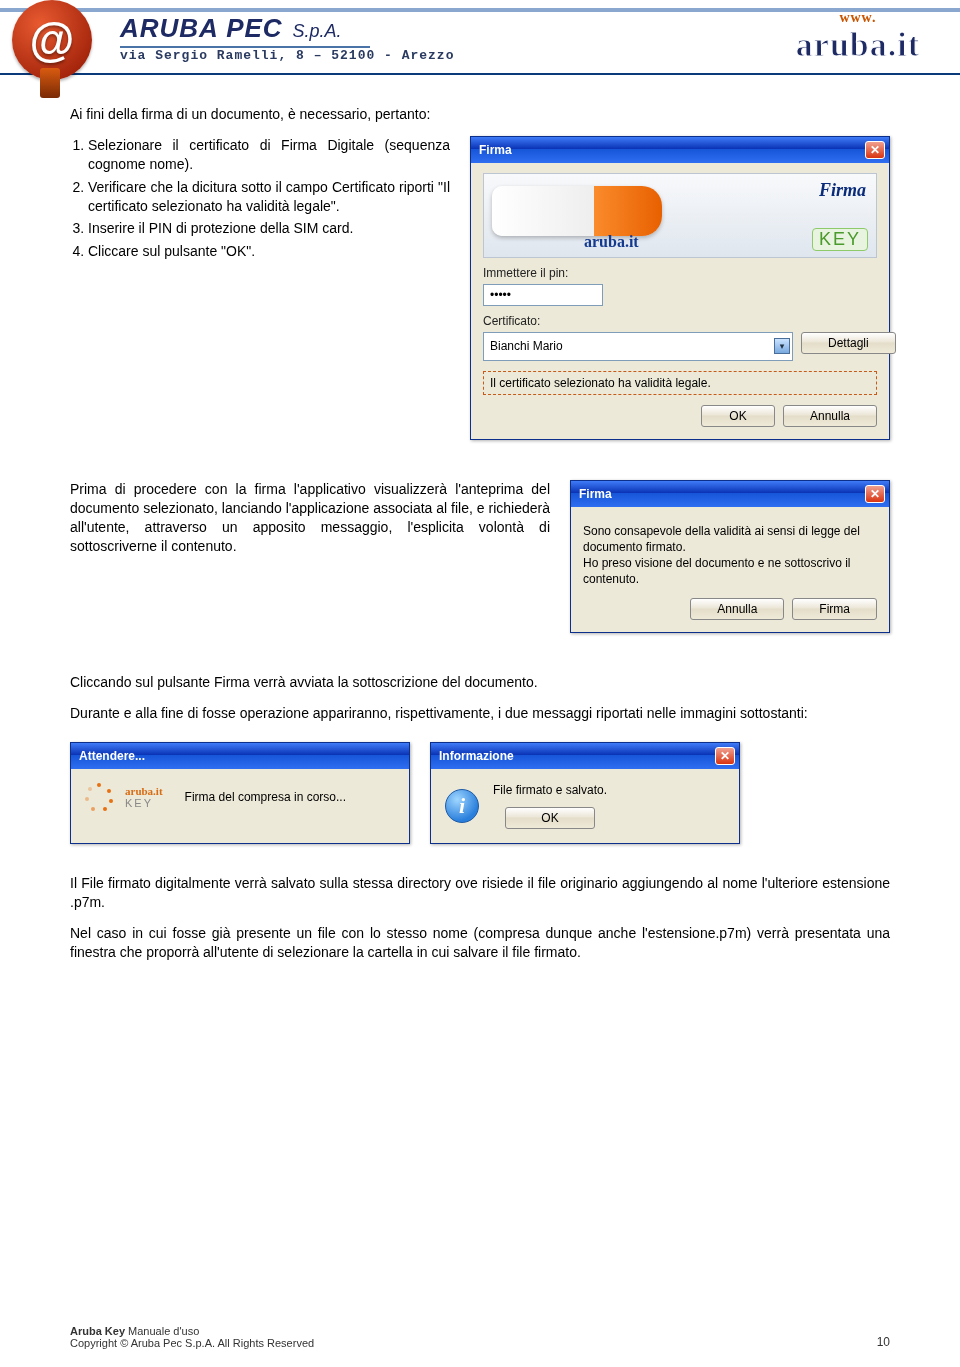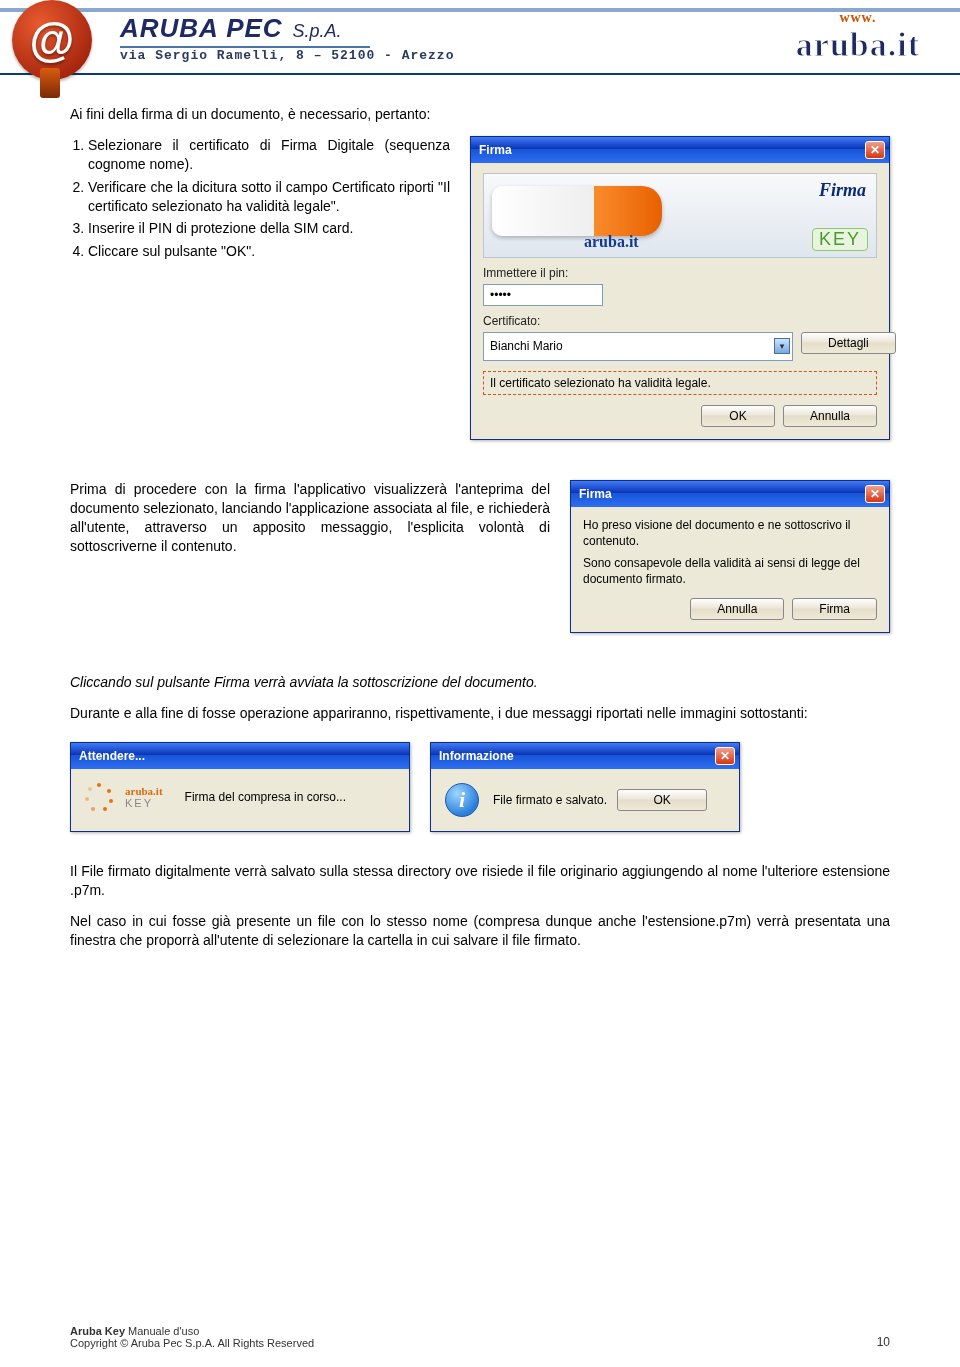--- a/index.html
+++ b/index.html
@@ -194,21 +194,21 @@
     position:absolute; width:4px; height:4px; background:#e97010; border-radius:50%;
   }
   .dlg-info .dlg-body { display:flex; align-items:center; gap:14px; padding:14px; }
   .info-icon {
     width:34px; height:34px; border-radius:50%;
     background:radial-gradient(circle at 35% 30%,#9fd6ff,#2a7fdc 70%);
     color:#fff; display:flex; align-items:center; justify-content:center;
     font-family:Georgia,serif; font-size:22px; font-weight:bold; font-style:italic;
     border:1px solid #1c5aa8;
   }
-  .info-right { display:flex; gap:10px; align-items:center; }
+  .info-right { display:flex; flex-direction:column; gap:10px; align-items:flex-start; }
   .ok-holder { align-self:center; }
 
   
   .footer {
     position:absolute; left:70px; bottom:18px; right:70px;
     display:flex; justify-content:space-between; align-items:flex-end;
     font-size:11px; color:#333;
   }
   .footer .left b { font-weight:bold; }
   .footer .pg { font-size:12px; }
@@ -292,32 +292,32 @@
     <div class="col-text">
       <div class="para">Prima di procedere con la firma l'applicativo visualizzerà l'anteprima del documento selezionato, lanciando l'applicazione associata al file, e richiederà all'utente, attraverso un apposito messaggio, l'esplicita volontà di sottoscriverne il contenuto.</div>
     </div>
     <div class="col-dialog">
       <div class="dlg" style="width:320px;">
         <div class="dlg-title">
           <span>Firma</span>
           <span class="close">✕</span>
         </div>
         <div class="dlg-body">
+          <div class="confirm-text" style="margin-top:6px;">Sono consapevole della validità ai sensi di legge del documento firmato.</div>
           <div class="confirm-text">Ho preso visione del documento e ne sottoscrivo il contenuto.</div>
-          <div class="confirm-text" style="margin-top:6px;">Sono consapevole della validità ai sensi di legge del documento firmato.</div>
           <div class="btn-row">
             <button class="xp-btn">Annulla</button>
             <button class="xp-btn">Firma</button>
           </div>
         </div>
       </div>
     </div>
   </div>
 
-  <div class="para" style="margin-top:40px;font-style:italic;">Cliccando sul pulsante Firma verrà avviata la sottoscrizione del documento.</div>
+  <div class="para" style="margin-top:40px;">Cliccando sul pulsante Firma verrà avviata la sottoscrizione del documento.</div>
   <div class="para">Durante e alla fine di fosse operazione appariranno, rispettivamente, i due messaggi riportati nelle immagini sottostanti:</div>
 
   <div class="two-dlgs">
     <div class="dlg dlg-att" style="width:340px;">
       <div class="dlg-title">
         <span>Attendere...</span>
       </div>
       <div class="dlg-body">
         <div class="spinner">
           <span style="left:12px;top:0;"></span>

